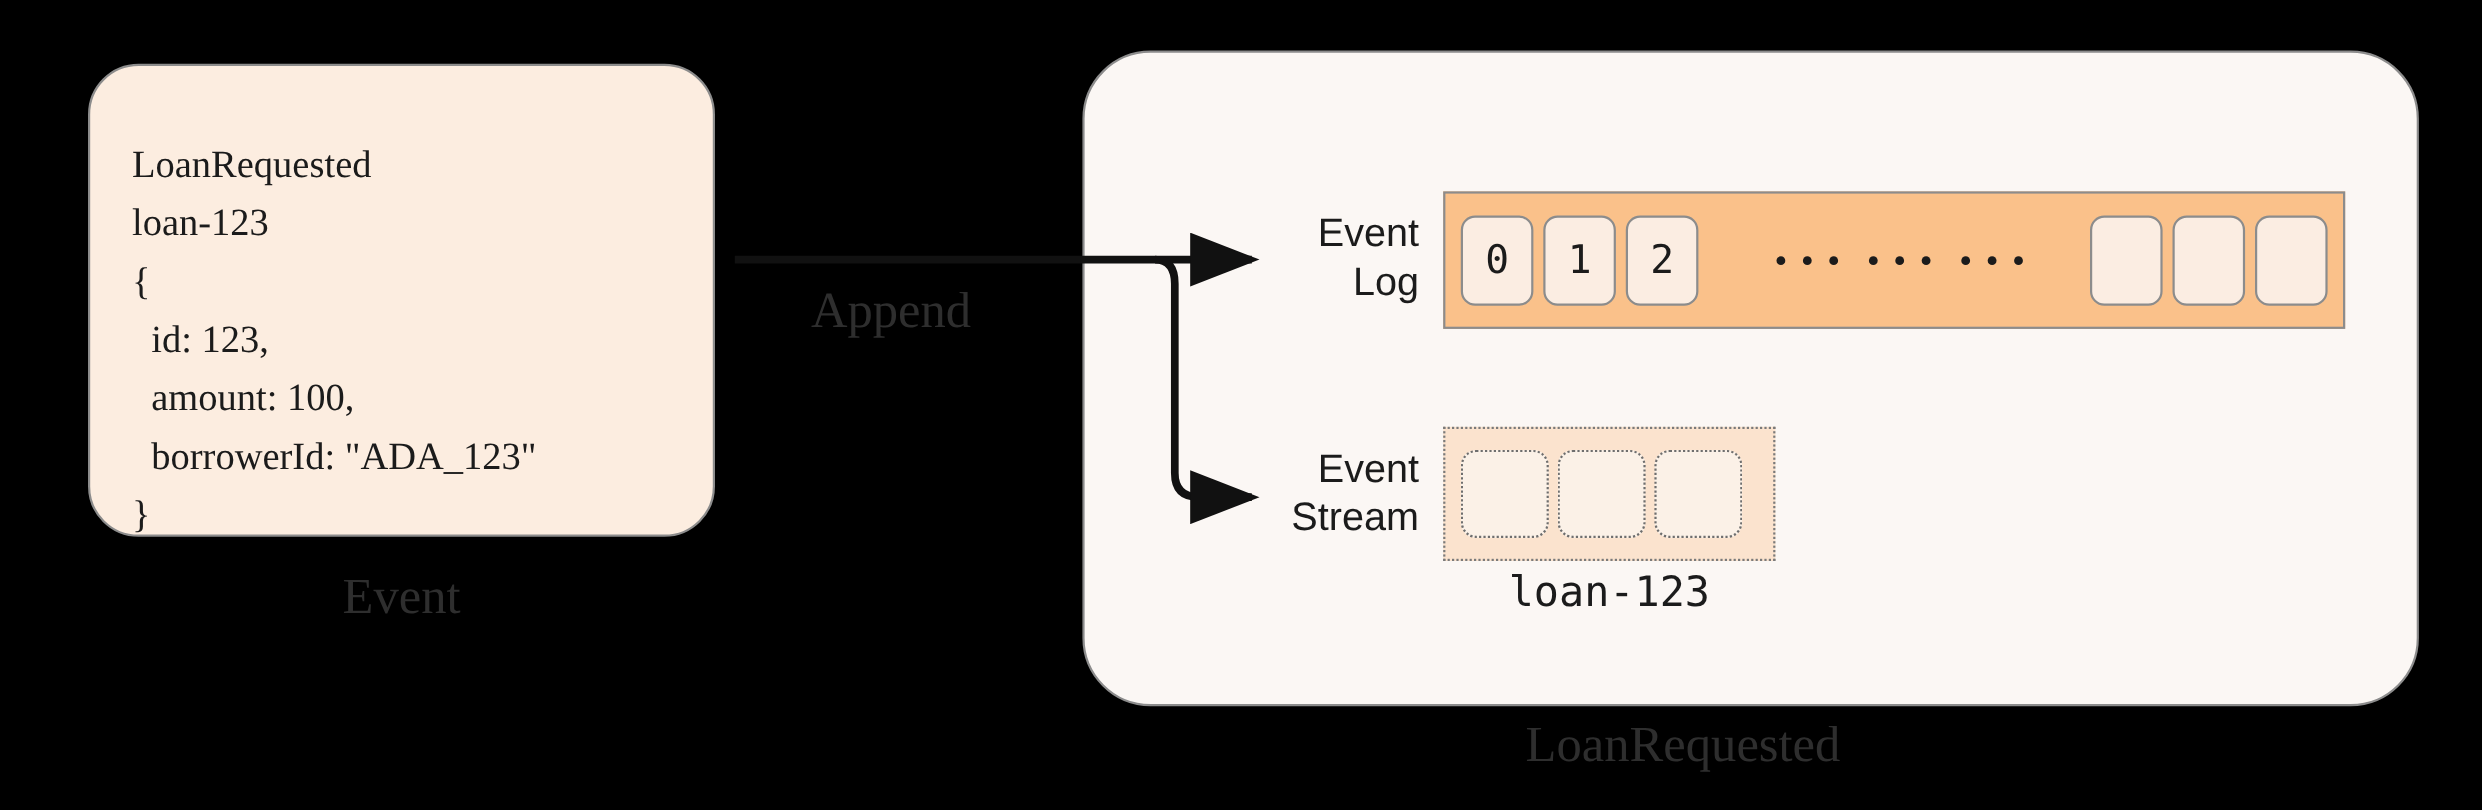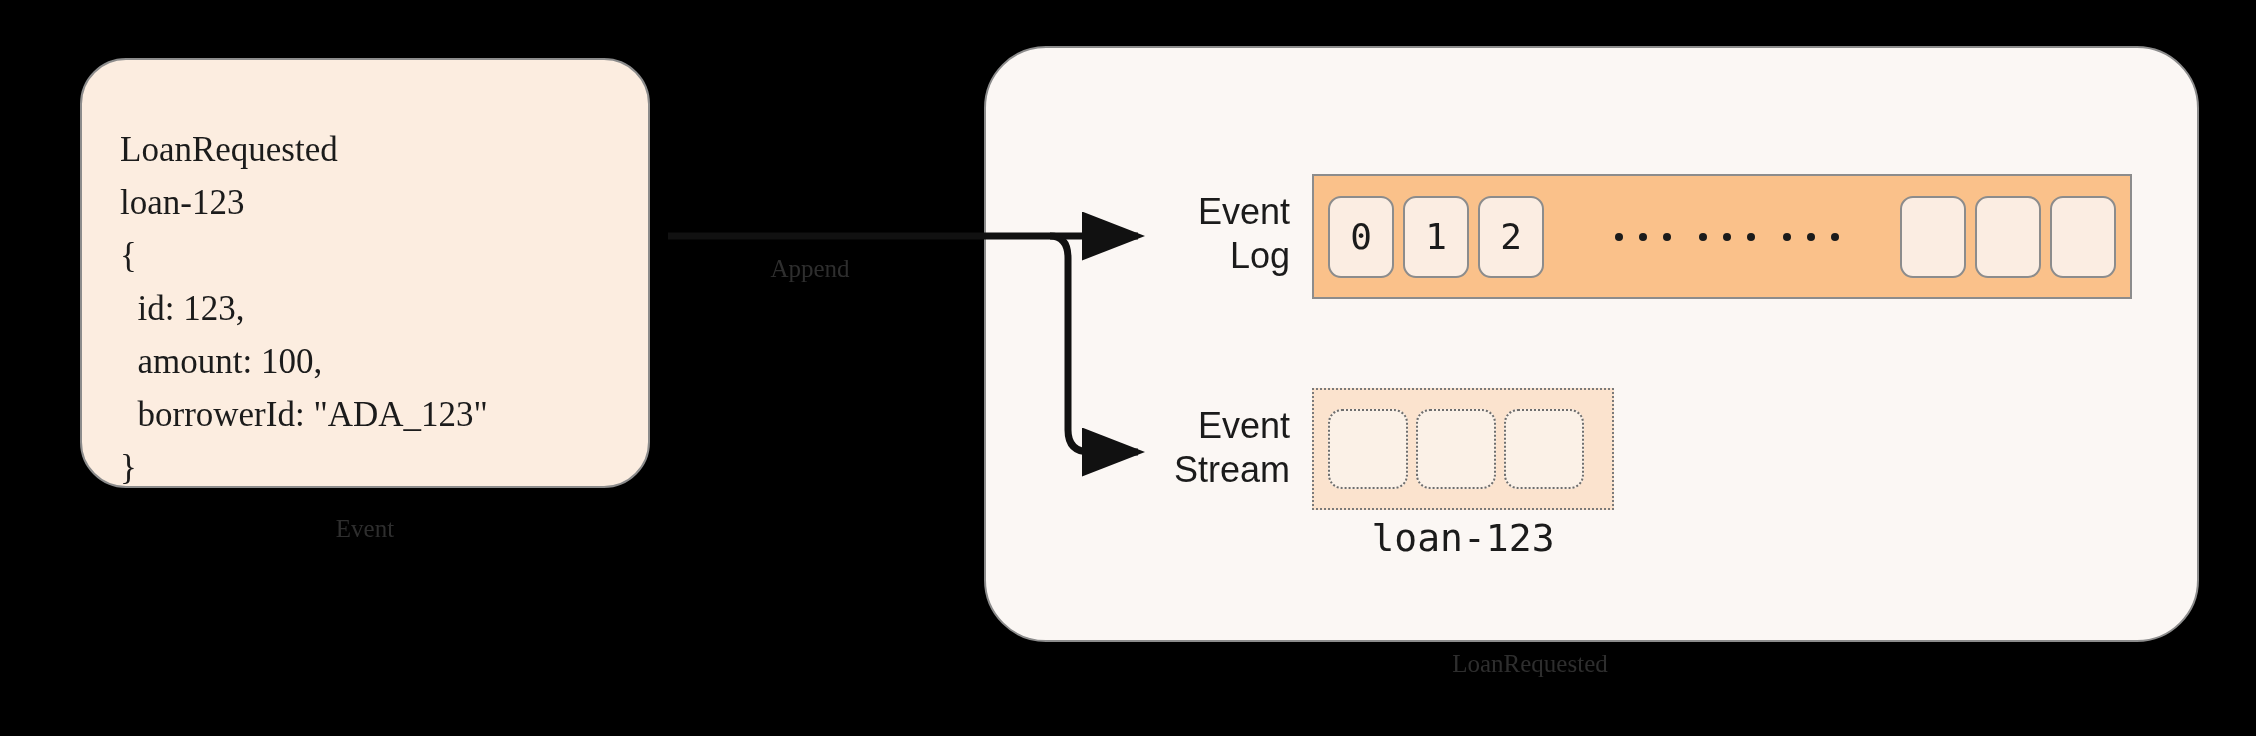--- a/index.html
+++ b/index.html
@@ -36,21 +36,21 @@
     line-height: 53px;
     color: #1B1B1B;
     white-space: pre;
     letter-spacing: 0px;
   }
 
   
   .caption {
     position: absolute;
     font-family: "Liberation Serif", "DejaVu Serif", serif;
-    font-size: 25px;
+    font-size: 46px;
     color: #2E2E2E;
     white-space: nowrap;
     text-align: center;
   }
   #event-caption {
     left: 0px;
     top: 515px;
     width: 730px;
   }
   #append-label {

